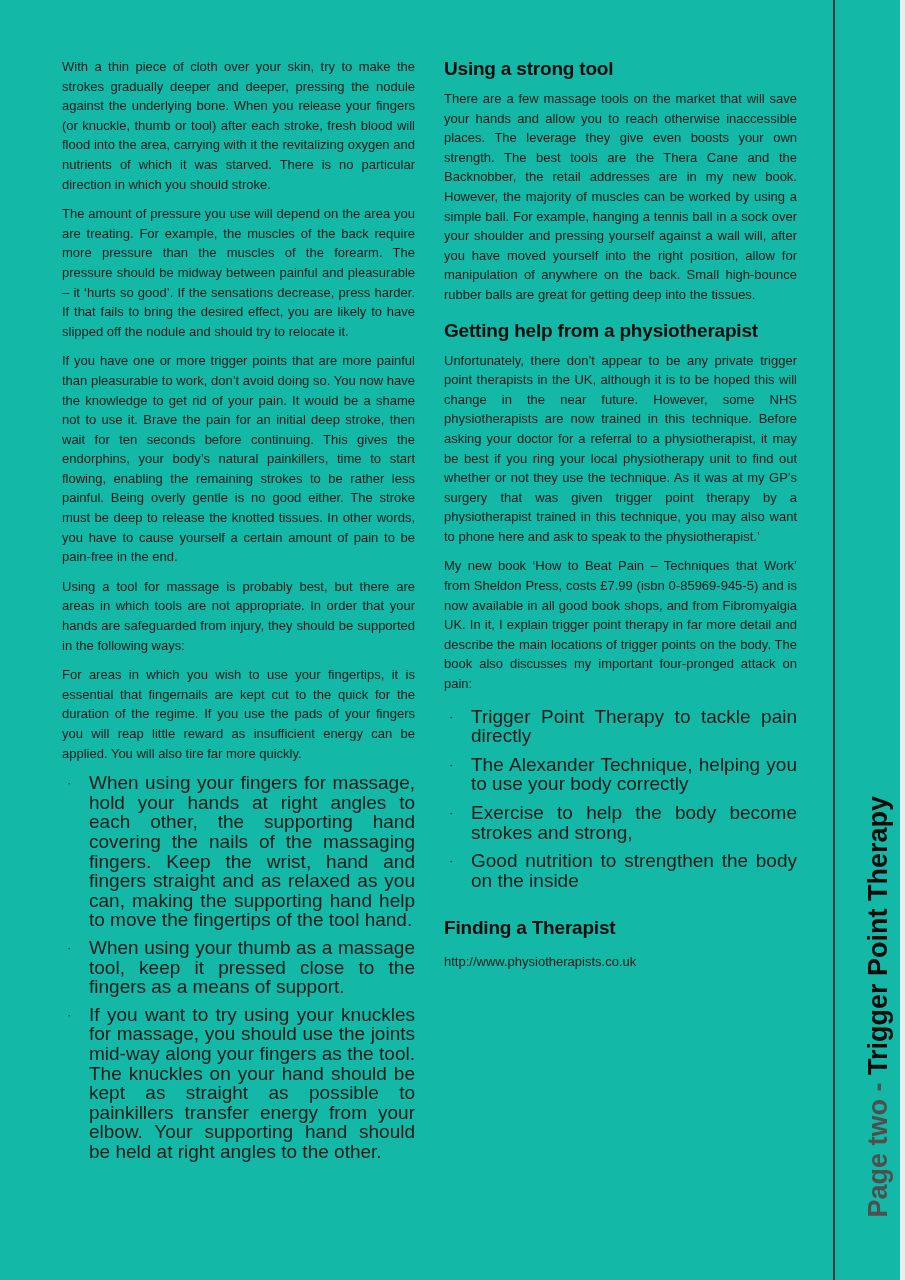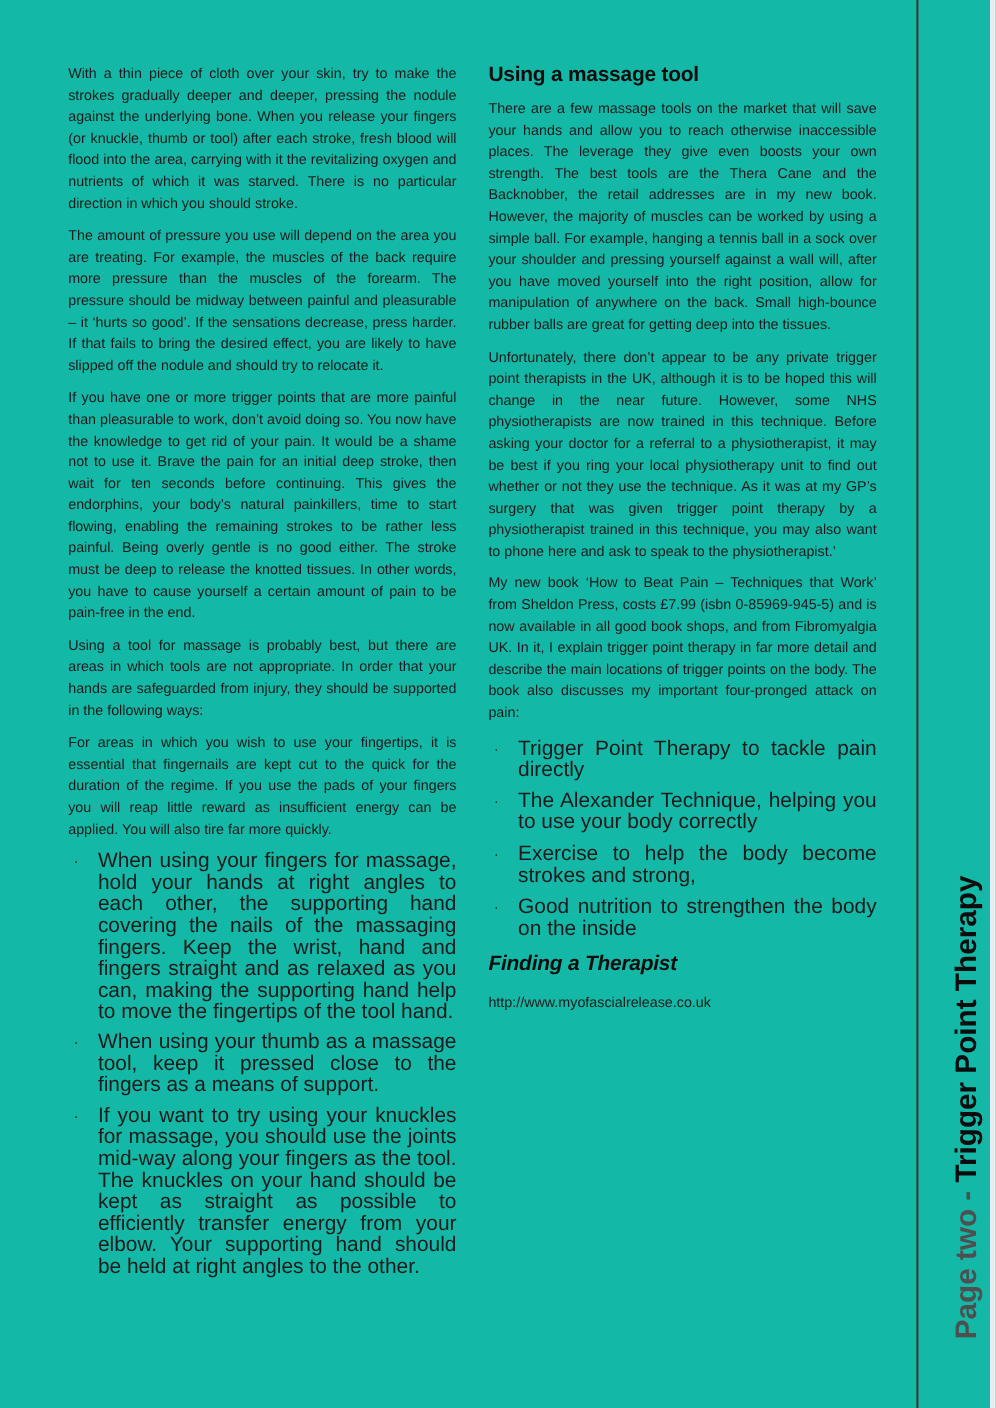--- a/index.html
+++ b/index.html
@@ -28,21 +28,21 @@
   }
   h2.section {
     font-size: 19px;
     line-height: 22px;
     font-weight: 700;
     color: #0d0d0d;
     letter-spacing: -0.2px;
     margin: 15px 0 9px 0;
   }
   h2.section.first { margin-top: 1px; }
-  h2.section.finding { margin-top: 12px; font-style: italic; }
+  h2.section.finding { margin-top: 27px; }
   .bullet {
     display: flex;
     margin: 0 0 8px 0;
   }
   .bullet .marker {
     flex: 0 0 22px;
     padding-left: 5px;
     font-size: 13px;
     line-height: 19.6px;
   }
@@ -111,29 +111,30 @@
         <div class="bullet">
           <span class="marker">·</span>
           <span class="btext">When using your fingers for massage, hold your hands at right angles to each other, the supporting hand covering the nails of the massaging fingers. Keep the wrist, hand and fingers straight and as relaxed as you can, making the supporting hand help to move the fingertips of the tool hand.</span>
         </div>
         <div class="bullet">
           <span class="marker">·</span>
           <span class="btext">When using your thumb as a massage tool, keep it pressed close to the fingers as a means of support.</span>
         </div>
         <div class="bullet">
           <span class="marker">·</span>
-          <span class="btext">If you want to try using your knuckles for massage, you should use the joints mid-way along your fingers as the tool. The knuckles on your hand should be kept as straight as possible to efficiently transfer energy from your elbow. Your supporting hand should be held at right angles to the other.</span>
+          <span class="btext">If you want to try using your knuckles for massage, you should use the joints mid-way along your fingers as the tool. The knuckles on your hand should be kept as straight as possible to painkillers transfer energy from your elbow. Your supporting hand should be held at right angles to the other.</span>
         </div>
       </div>
     </div>
 
     <div class="col right">
-      <h2 class="section first">Using a massage tool</h2>
+      <h2 class="section first">Using a strong tool</h2>
       <p class="body">There are a few massage tools on the market that will save your hands and allow you to reach otherwise inaccessible places. The leverage they give even boosts your own strength. The best tools are the Thera Cane and the Backnobber, the retail addresses are in my new book. However, the majority of muscles can be worked by using a simple ball. For example, hanging a tennis ball in a sock over your shoulder and pressing yourself against a wall will, after you have moved yourself into the right position, allow for manipulation of anywhere on the back. Small high-bounce rubber balls are great for getting deep into the tissues.</p>
 
+      <h2 class="section">Getting help from a physiotherapist</h2>
       <p class="body">Unfortunately, there don’t appear to be any private trigger point therapists in the UK, although it is to be hoped this will change in the near future. However, some NHS physiotherapists are now trained in this technique. Before asking your doctor for a referral to a physiotherapist, it may be best if you ring your local physiotherapy unit to find out whether or not they use the technique. As it was at my GP’s surgery that was given trigger point therapy by a physiotherapist trained in this technique, you may also want to phone here and ask to speak to the physiotherapist.’</p>
 
       <p class="body">My new book ‘How to Beat Pain – Techniques that Work’ from Sheldon Press, costs £7.99 (isbn 0-85969-945-5) and is now available in all good book shops, and from Fibromyalgia UK. In it, I explain trigger point therapy in far more detail and describe the main locations of trigger points on the body. The book also discusses my important four-pronged attack on pain:</p>
 
       <div class="bullets">
         <div class="bullet">
           <span class="marker">·</span>
           <span class="btext">Trigger Point Therapy to tackle pain directly</span>
         </div>
         <div class="bullet">
@@ -144,21 +145,21 @@
           <span class="marker">·</span>
           <span class="btext">Exercise to help the body become strokes and strong,</span>
         </div>
         <div class="bullet">
           <span class="marker">·</span>
           <span class="btext">Good nutrition to strengthen the body on the inside</span>
         </div>
       </div>
 
       <h2 class="section finding">Finding a Therapist</h2>
-      <p class="url"><span>http://www.myofascialrelease.co.uk</span></p>
+      <p class="url"><span>http://www.physiotherapists.co.uk</span></p>
     </div>
 
   </div>
 
   <div class="vrule"></div>
 
   <div class="sidebar-title"><span class="page-label">Page two - </span><span class="doc-title">Trigger Point Therapy</span></div>
 
   <div class="edge-right"></div>
 

